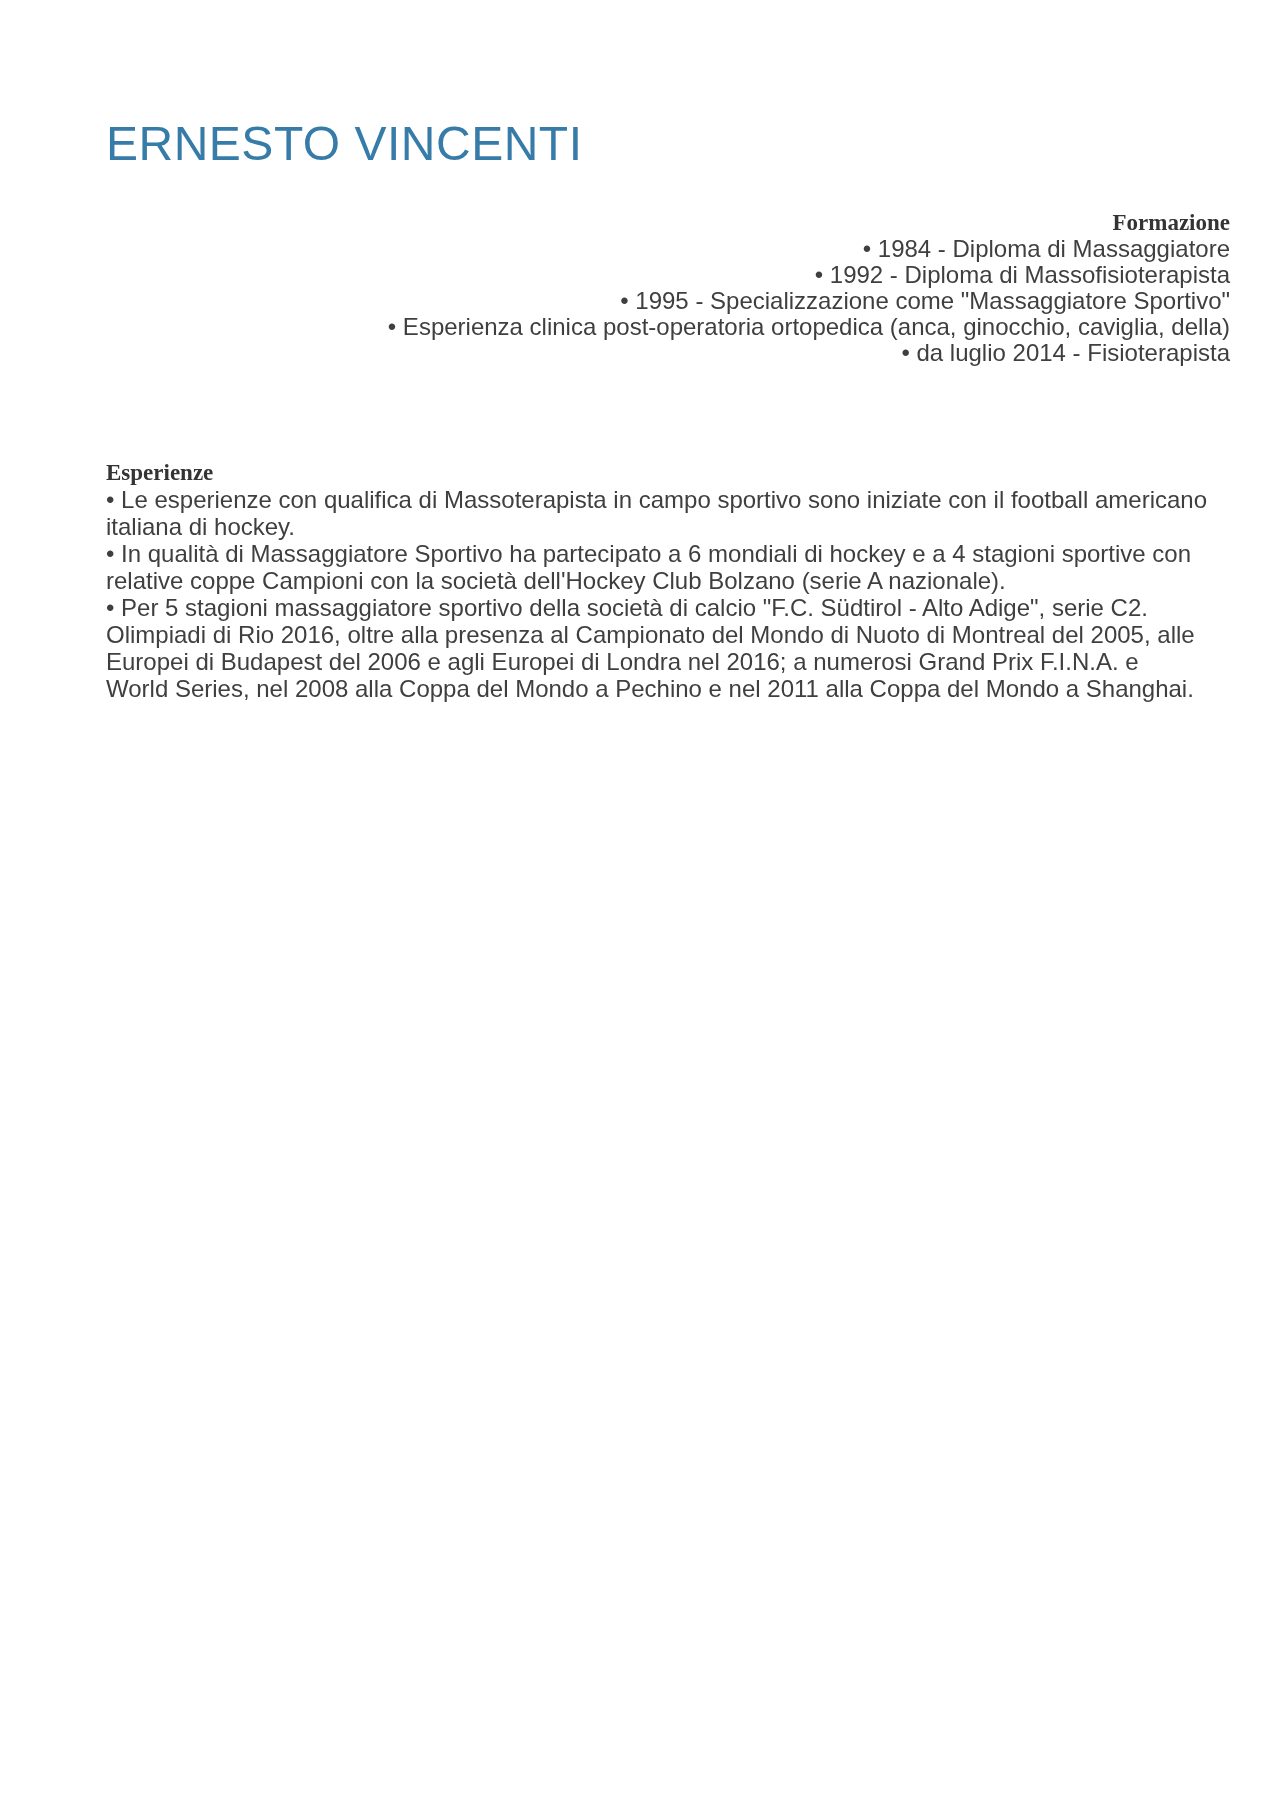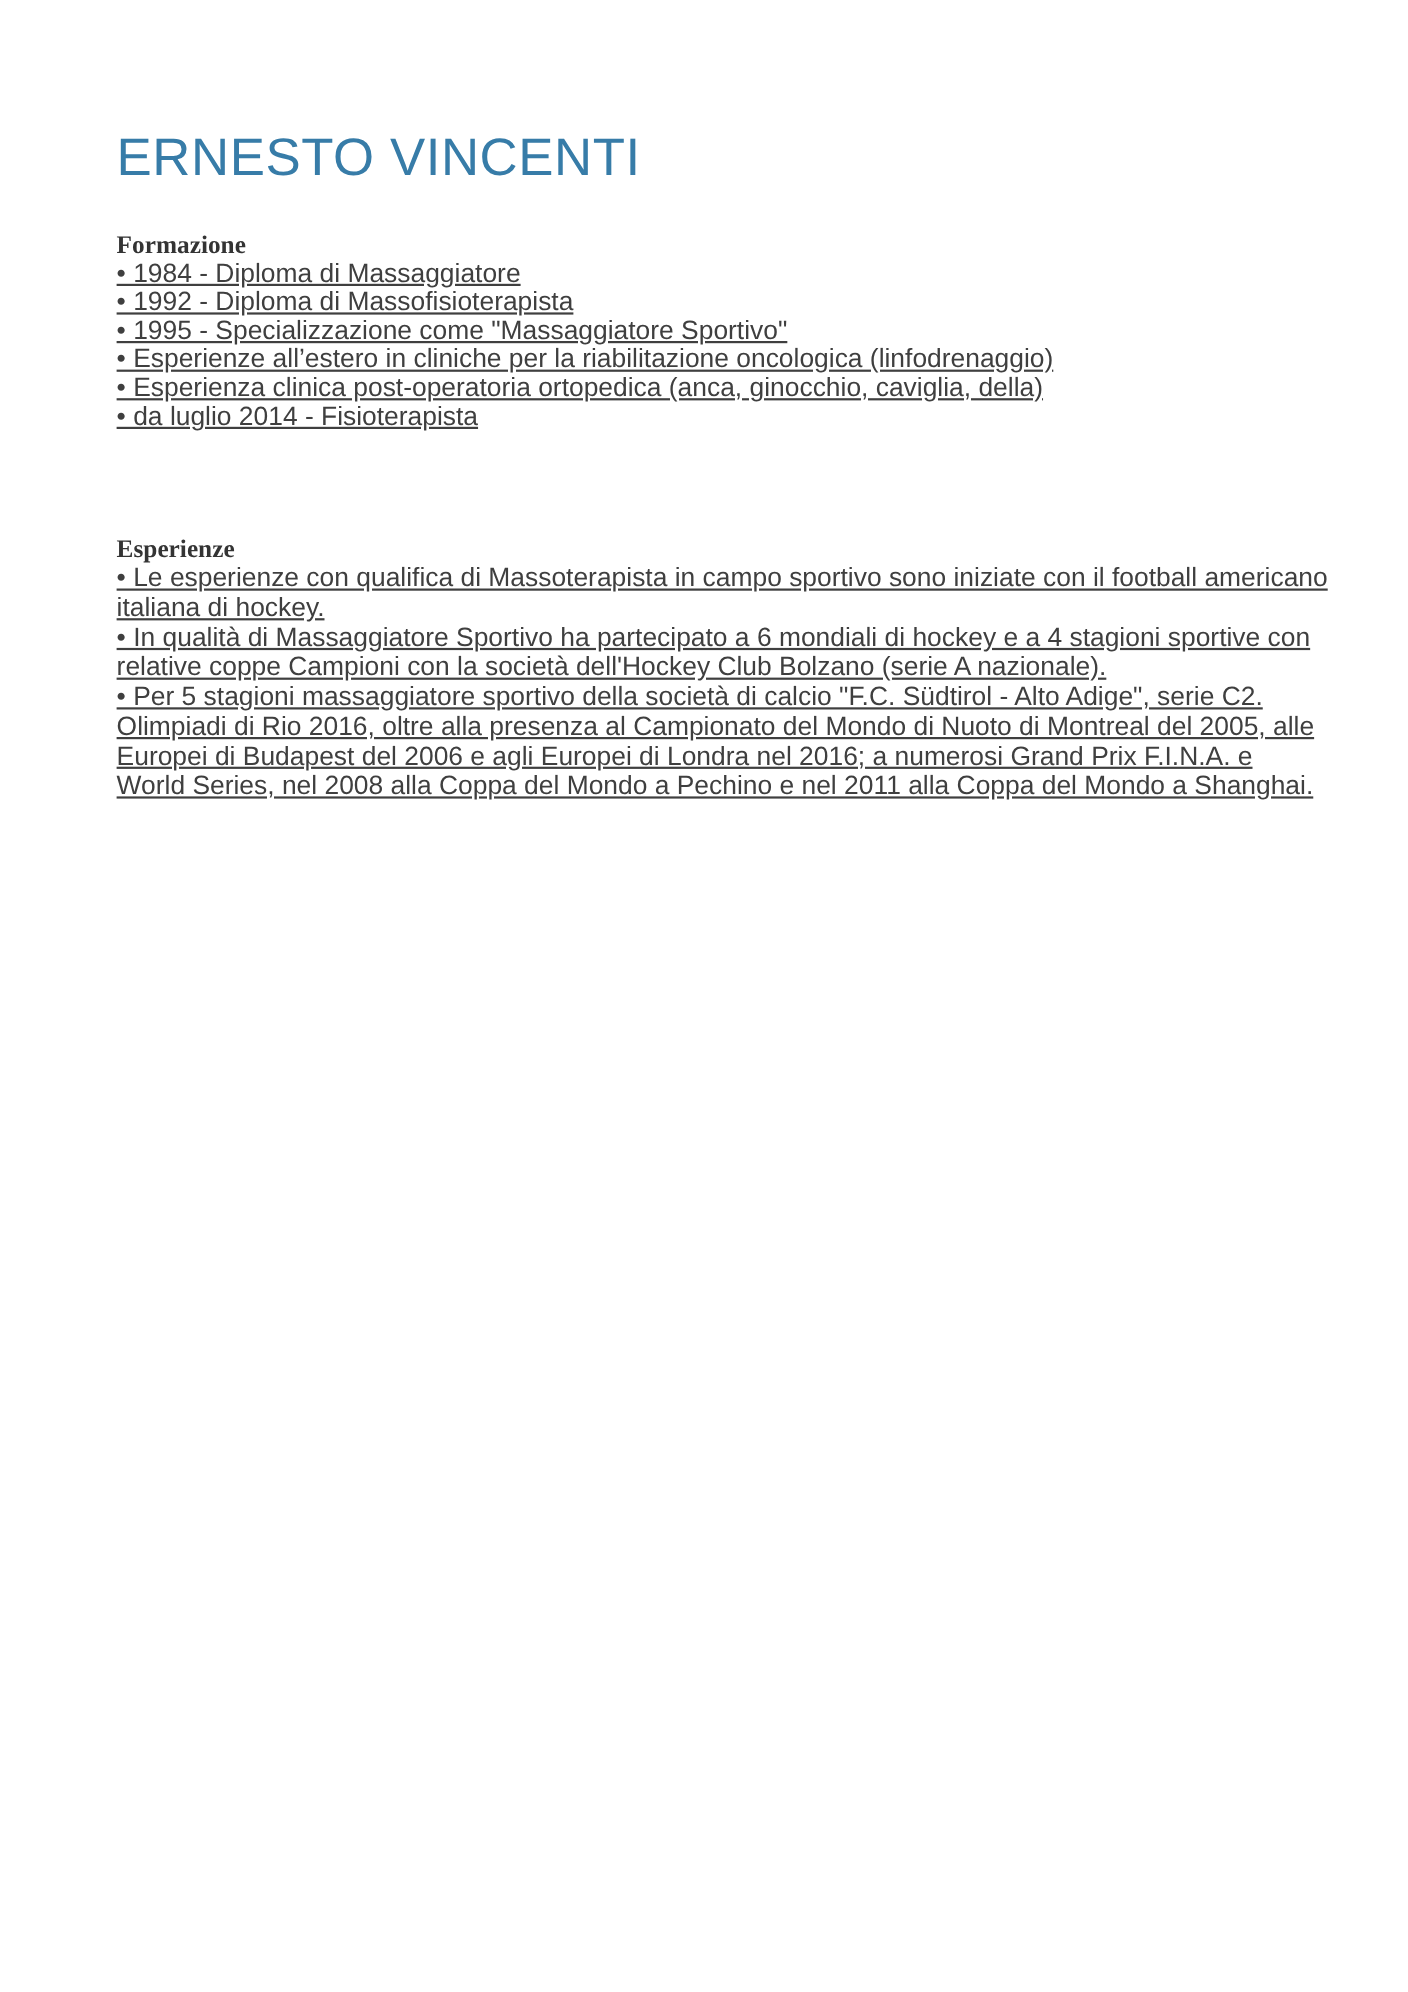--- a/index.html
+++ b/index.html
@@ -20,32 +20,32 @@
   }
   .title {
     margin: 0;
     font-family: "Liberation Sans", sans-serif;
     font-weight: 400;
     font-size: 48px;
     line-height: 52px;
     letter-spacing: 0.5px;
     color: var(--c-title, #377ca8);
   }
-  .section-formazione { margin-top: 40px; }
+  .section-formazione { margin-top: 40px; text-align: right; }
   .section-esperienze { margin-top: 93px; }
   .section-heading {
     margin: 0;
     font-family: "Liberation Serif", serif;
     font-weight: 700;
     font-size: 23px;
     line-height: 26px;
     color: var(--c-heading, #343434);
   }
   .section-esperienze .section-heading { line-height: 27px; }
-  .list { margin: 0; padding: 0; text-decoration: underline; }
+  .list { margin: 0; padding: 0; }
   .list-item {
     margin: 0;
     font-size: 24px;
     line-height: 26px;
     white-space: nowrap;
   }
   .paragraph { margin: 0; }
   .paragraph-line {
     margin: 0;
     font-size: 24px;
@@ -59,21 +59,20 @@
 <div class="page">
 
   <h1 class="title">ERNESTO VINCENTI</h1>
 
   <section class="section-formazione">
     <h2 class="section-heading">Formazione</h2>
     <div class="list">
       <p class="list-item">• 1984 - Diploma di Massaggiatore</p>
       <p class="list-item">• 1992 - Diploma di Massofisioterapista</p>
       <p class="list-item">• 1995 - Specializzazione come "Massaggiatore Sportivo"</p>
-      <p class="list-item">• Esperienze all’estero in cliniche per la riabilitazione oncologica (linfodrenaggio)</p>
       <p class="list-item">• Esperienza clinica post-operatoria ortopedica (anca, ginocchio, caviglia, della)</p>
       <p class="list-item">• da luglio 2014 - Fisioterapista</p>
     </div>
   </section>
 
   <section class="section-esperienze">
     <h2 class="section-heading">Esperienze</h2>
     <div class="list">
 
       <div class="paragraph">

